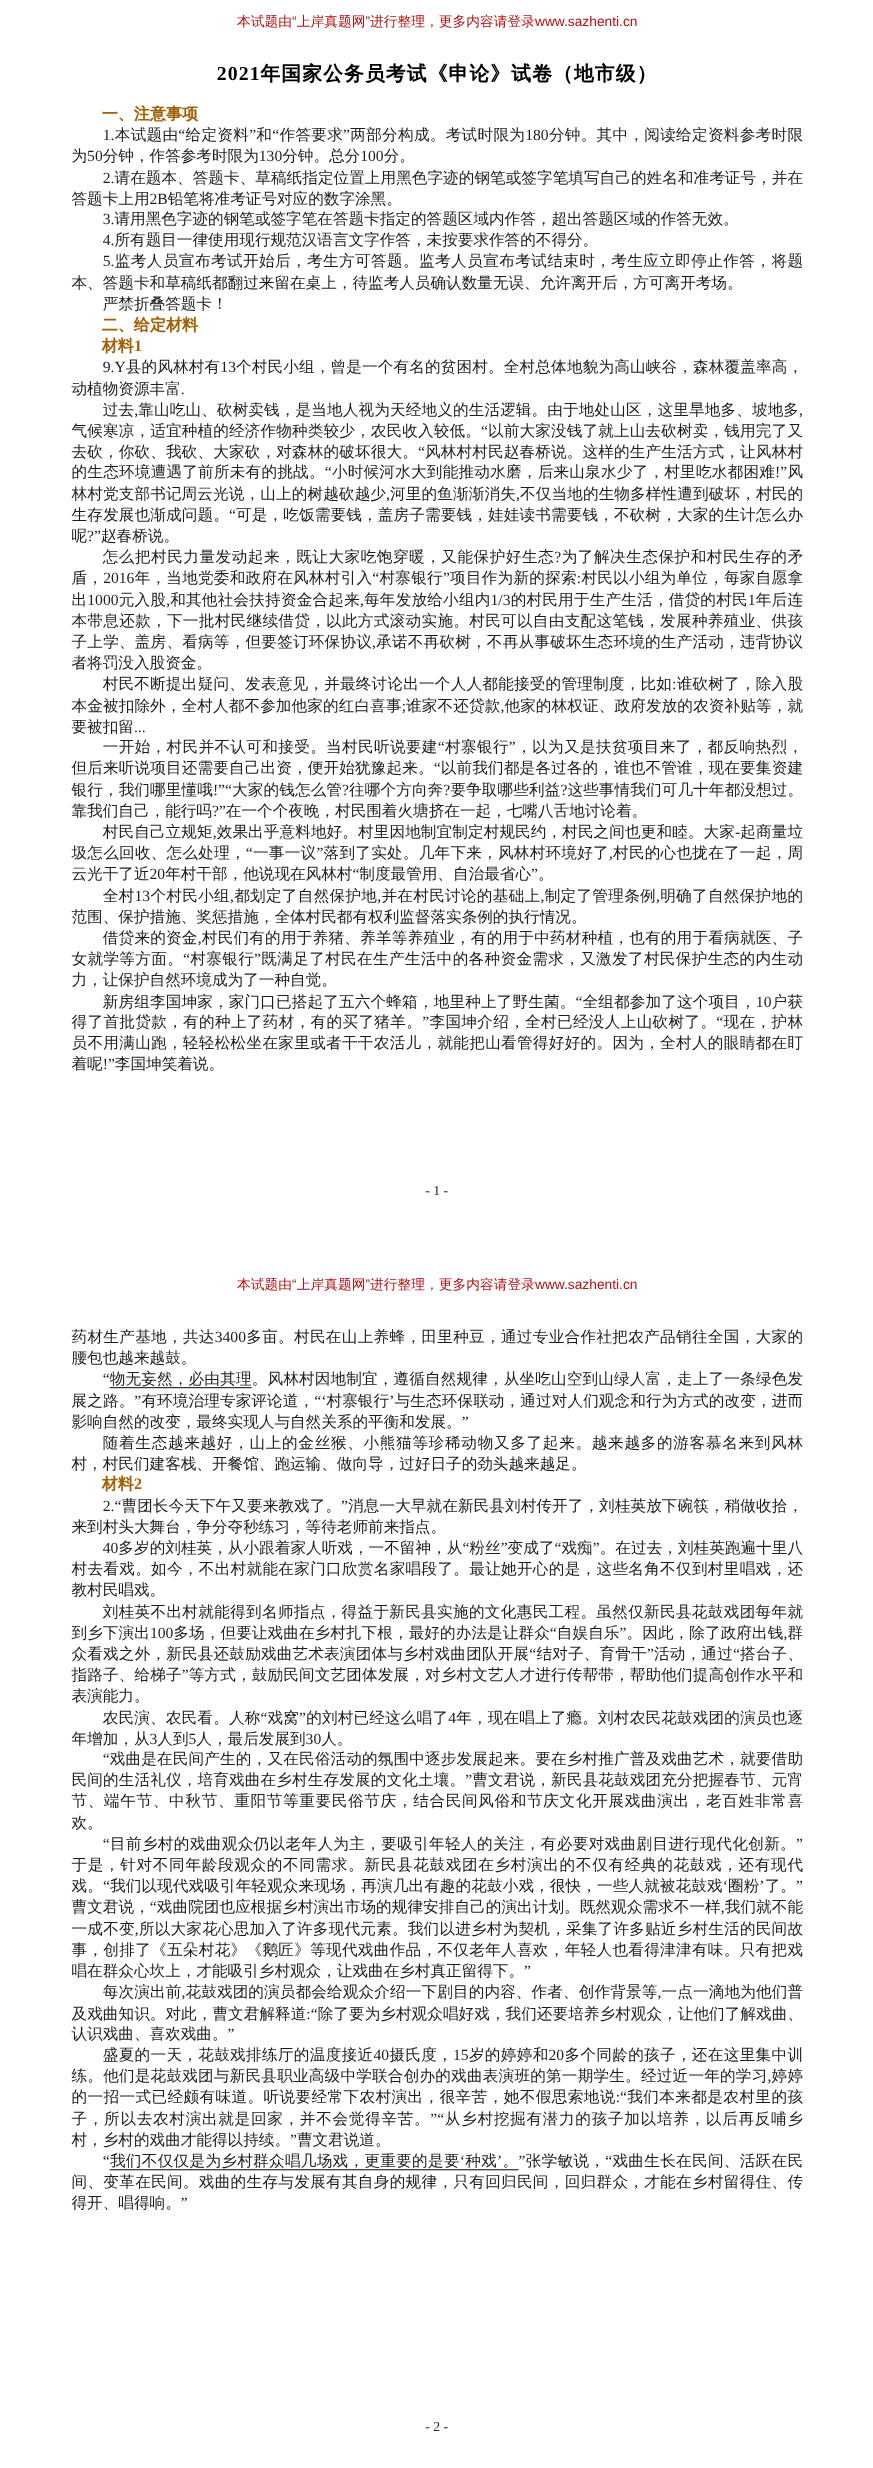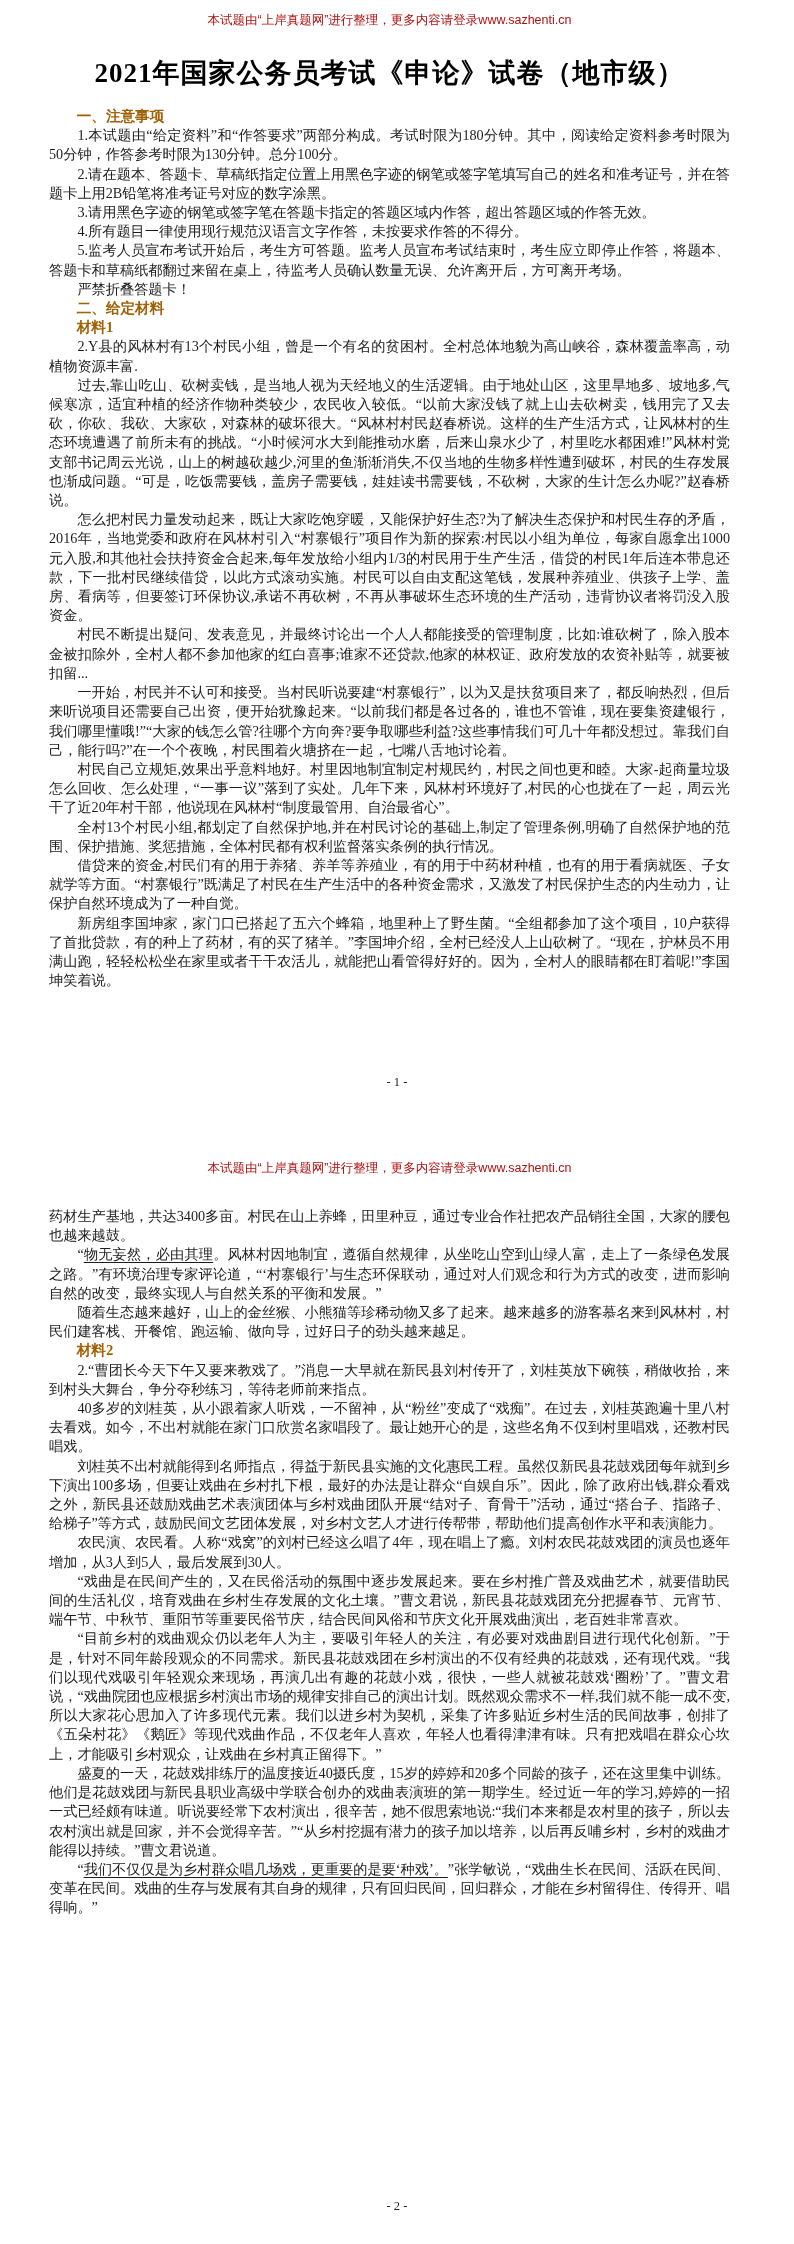--- a/index.html
+++ b/index.html
@@ -10,36 +10,36 @@
   body {
     width: 794px;
     height: 2244px;
     overflow: hidden;
     font-family: "Liberation Serif", "DejaVu Serif", serif;
     color: #1c1c1c;
   }
   .page {
     position: relative;
     box-sizing: border-box;
-    padding: 0 64px 0 49px;
+    padding: 0 64px 0 65px;
     overflow: hidden;
   }
   .page-1 { height: 1120px; }
   .page-2 { height: 1124px; }
   .notice {
     font-family: "Liberation Sans", "DejaVu Sans", sans-serif;
     color: #b01111;
     text-align: center;
     font-size: 12.5px;
     padding-top: 12px;
     margin: 0;
   }
   .page-2 .notice { padding-top: 40px; }
   .doc-title {
-    font-size: 27px;
+    font-size: 18px;
     font-weight: bold;
     text-align: center;
     margin: 26px 0 16px 0;
     color: #000;
     letter-spacing: 1px;
   }
   .page-2 .body-start { margin-top: 30px; }
   h2.sec-heading, h3.mat-heading {
     font-size: 14.6px;
     font-weight: bold;
@@ -77,21 +77,21 @@
   <h2 class="sec-heading">一、注意事项</h2>
   <p class="para">1.本试题由“给定资料”和“作答要求”两部分构成。考试时限为180分钟。其中，阅读给定资料参考时限为50分钟，作答参考时限为130分钟。总分100分。</p>
   <p class="para">2.请在题本、答题卡、草稿纸指定位置上用黑色字迹的钢笔或签字笔填写自己的姓名和准考证号，并在答题卡上用2B铅笔将准考证号对应的数字涂黑。</p>
   <p class="para">3.请用黑色字迹的钢笔或签字笔在答题卡指定的答题区域内作答，超出答题区域的作答无效。</p>
   <p class="para">4.所有题目一律使用现行规范汉语言文字作答，未按要求作答的不得分。</p>
   <p class="para">5.监考人员宣布考试开始后，考生方可答题。监考人员宣布考试结束时，考生应立即停止作答，将题本、答题卡和草稿纸都翻过来留在桌上，待监考人员确认数量无误、允许离开后，方可离开考场。</p>
   <p class="para">严禁折叠答题卡！</p>
 
   <h2 class="sec-heading">二、给定材料</h2>
   <h3 class="mat-heading">材料1</h3>
-  <p class="para">2.Y县的风林村有13个村民小组，曾是一个有名的贫困村。全村总体地貌为高山峡谷，森林覆盖率高，动植物资源丰富.</p>
+  <p class="para">9.Y县的风林村有13个村民小组，曾是一个有名的贫困村。全村总体地貌为高山峡谷，森林覆盖率高，动植物资源丰富.</p>
   <p class="para">过去,靠山吃山、砍树卖钱，是当地人视为天经地义的生活逻辑。由于地处山区，这里旱地多、坡地多,气候寒凉，适宜种植的经济作物种类较少，农民收入较低。“以前大家没钱了就上山去砍树卖，钱用完了又去砍，你砍、我砍、大家砍，对森林的破坏很大。“风林村村民赵春桥说。这样的生产生活方式，让风林村的生态环境遭遇了前所未有的挑战。“小时候河水大到能推动水磨，后来山泉水少了，村里吃水都困难!”风林村党支部书记周云光说，山上的树越砍越少,河里的鱼渐渐消失,不仅当地的生物多样性遭到破坏，村民的生存发展也渐成问题。“可是，吃饭需要钱，盖房子需要钱，娃娃读书需要钱，不砍树，大家的生计怎么办呢?”赵春桥说。</p>
   <p class="para">怎么把村民力量发动起来，既让大家吃饱穿暖，又能保护好生态?为了解决生态保护和村民生存的矛盾，2016年，当地党委和政府在风林村引入“村寨银行”项目作为新的探索:村民以小组为单位，每家自愿拿出1000元入股,和其他社会扶持资金合起来,每年发放给小组内1/3的村民用于生产生活，借贷的村民1年后连本带息还款，下一批村民继续借贷，以此方式滚动实施。村民可以自由支配这笔钱，发展种养殖业、供孩子上学、盖房、看病等，但要签订环保协议,承诺不再砍树，不再从事破坏生态环境的生产活动，违背协议者将罚没入股资金。</p>
   <p class="para">村民不断提出疑问、发表意见，并最终讨论出一个人人都能接受的管理制度，比如:谁砍树了，除入股本金被扣除外，全村人都不参加他家的红白喜事;谁家不还贷款,他家的林权证、政府发放的农资补贴等，就要被扣留...</p>
   <p class="para">一开始，村民并不认可和接受。当村民听说要建“村寨银行”，以为又是扶贫项目来了，都反响热烈，但后来听说项目还需要自己出资，便开始犹豫起来。“以前我们都是各过各的，谁也不管谁，现在要集资建银行，我们哪里懂哦!”“大家的钱怎么管?往哪个方向奔?要争取哪些利益?这些事情我们可几十年都没想过。靠我们自己，能行吗?”在一个个夜晚，村民围着火塘挤在一起，七嘴八舌地讨论着。</p>
   <p class="para">村民自己立规矩,效果出乎意料地好。村里因地制宜制定村规民约，村民之间也更和睦。大家-起商量垃圾怎么回收、怎么处理，“一事一议”落到了实处。几年下来，风林村环境好了,村民的心也拢在了一起，周云光干了近20年村干部，他说现在风林村“制度最管用、自治最省心”。</p>
   <p class="para">全村13个村民小组,都划定了自然保护地,并在村民讨论的基础上,制定了管理条例,明确了自然保护地的范围、保护措施、奖惩措施，全体村民都有权利监督落实条例的执行情况。</p>
   <p class="para">借贷来的资金,村民们有的用于养猪、养羊等养殖业，有的用于中药材种植，也有的用于看病就医、子女就学等方面。“村寨银行”既满足了村民在生产生活中的各种资金需求，又激发了村民保护生态的内生动力，让保护自然环境成为了一种自觉。</p>
   <p class="para">新房组李国坤家，家门口已搭起了五六个蜂箱，地里种上了野生菌。“全组都参加了这个项目，10户获得了首批贷款，有的种上了药材，有的买了猪羊。”李国坤介绍，全村已经没人上山砍树了。“现在，护林员不用满山跑，轻轻松松坐在家里或者干干农活儿，就能把山看管得好好的。因为，全村人的眼睛都在盯着呢!”李国坤笑着说。</p>
 
   <div class="page-footer">- 1 -</div>
@@ -104,17 +104,18 @@
   <p class="para"><span>“</span><span class="u">物无妄然，必由其理</span><span>。风林村因地制宜，遵循自然规律，从坐吃山空到山绿人富，走上了一条绿色发展之路。”有环境治理专家评论道，“‘村寨银行’与生态环保联动，通过对人们观念和行为方式的改变，进而影响自然的改变，最终实现人与自然关系的平衡和发展。”</span></p>
   <p class="para">随着生态越来越好，山上的金丝猴、小熊猫等珍稀动物又多了起来。越来越多的游客慕名来到风林村，村民们建客栈、开餐馆、跑运输、做向导，过好日子的劲头越来越足。</p>
 
   <h3 class="mat-heading">材料2</h3>
   <p class="para">2.“曹团长今天下午又要来教戏了。”消息一大早就在新民县刘村传开了，刘桂英放下碗筷，稍做收拾，来到村头大舞台，争分夺秒练习，等待老师前来指点。</p>
   <p class="para">40多岁的刘桂英，从小跟着家人听戏，一不留神，从“粉丝”变成了“戏痴”。在过去，刘桂英跑遍十里八村去看戏。如今，不出村就能在家门口欣赏名家唱段了。最让她开心的是，这些名角不仅到村里唱戏，还教村民唱戏。</p>
   <p class="para">刘桂英不出村就能得到名师指点，得益于新民县实施的文化惠民工程。虽然仅新民县花鼓戏团每年就到乡下演出100多场，但要让戏曲在乡村扎下根，最好的办法是让群众“自娱自乐”。因此，除了政府出钱,群众看戏之外，新民县还鼓励戏曲艺术表演团体与乡村戏曲团队开展“结对子、育骨干”活动，通过“搭台子、指路子、给梯子”等方式，鼓励民间文艺团体发展，对乡村文艺人才进行传帮带，帮助他们提高创作水平和表演能力。</p>
   <p class="para">农民演、农民看。人称“戏窝”的刘村已经这么唱了4年，现在唱上了瘾。刘村农民花鼓戏团的演员也逐年增加，从3人到5人，最后发展到30人。</p>
   <p class="para">“戏曲是在民间产生的，又在民俗活动的氛围中逐步发展起来。要在乡村推广普及戏曲艺术，就要借助民间的生活礼仪，培育戏曲在乡村生存发展的文化土壤。”曹文君说，新民县花鼓戏团充分把握春节、元宵节、端午节、中秋节、重阳节等重要民俗节庆，结合民间风俗和节庆文化开展戏曲演出，老百姓非常喜欢。</p>
   <p class="para">“目前乡村的戏曲观众仍以老年人为主，要吸引年轻人的关注，有必要对戏曲剧目进行现代化创新。”于是，针对不同年龄段观众的不同需求。新民县花鼓戏团在乡村演出的不仅有经典的花鼓戏，还有现代戏。“我们以现代戏吸引年轻观众来现场，再演几出有趣的花鼓小戏，很快，一些人就被花鼓戏‘圈粉’了。”曹文君说，“戏曲院团也应根据乡村演出市场的规律安排自己的演出计划。既然观众需求不一样,我们就不能一成不变,所以大家花心思加入了许多现代元素。我们以进乡村为契机，采集了许多贴近乡村生活的民间故事，创排了《五朵村花》《鹅匠》等现代戏曲作品，不仅老年人喜欢，年轻人也看得津津有味。只有把戏唱在群众心坎上，才能吸引乡村观众，让戏曲在乡村真正留得下。”</p>
+  <p class="para">每次演出前,花鼓戏团的演员都会给观众介绍一下剧目的内容、作者、创作背景等,一点一滴地为他们普及戏曲知识。对此，曹文君解释道:“除了要为乡村观众唱好戏，我们还要培养乡村观众，让他们了解戏曲、认识戏曲、喜欢戏曲。”</p>
   <p class="para">盛夏的一天，花鼓戏排练厅的温度接近40摄氏度，15岁的婷婷和20多个同龄的孩子，还在这里集中训练。他们是花鼓戏团与新民县职业高级中学联合创办的戏曲表演班的第一期学生。经过近一年的学习,婷婷的一招一式已经颇有味道。听说要经常下农村演出，很辛苦，她不假思索地说:“我们本来都是农村里的孩子，所以去农村演出就是回家，并不会觉得辛苦。”“从乡村挖掘有潜力的孩子加以培养，以后再反哺乡村，乡村的戏曲才能得以持续。”曹文君说道。</p>
   <p class="para"><span>“</span><span class="u">我们不仅仅是为乡村群众唱几场戏，更重要的是要‘种戏’。</span><span>”张学敏说，“戏曲生长在民间、活跃在民间、变革在民间。戏曲的生存与发展有其自身的规律，只有回归民间，回归群众，才能在乡村留得住、传得开、唱得响。”</span></p>
 
   <div class="page-footer">- 2 -</div>
 </div>
 
 </body></html>

